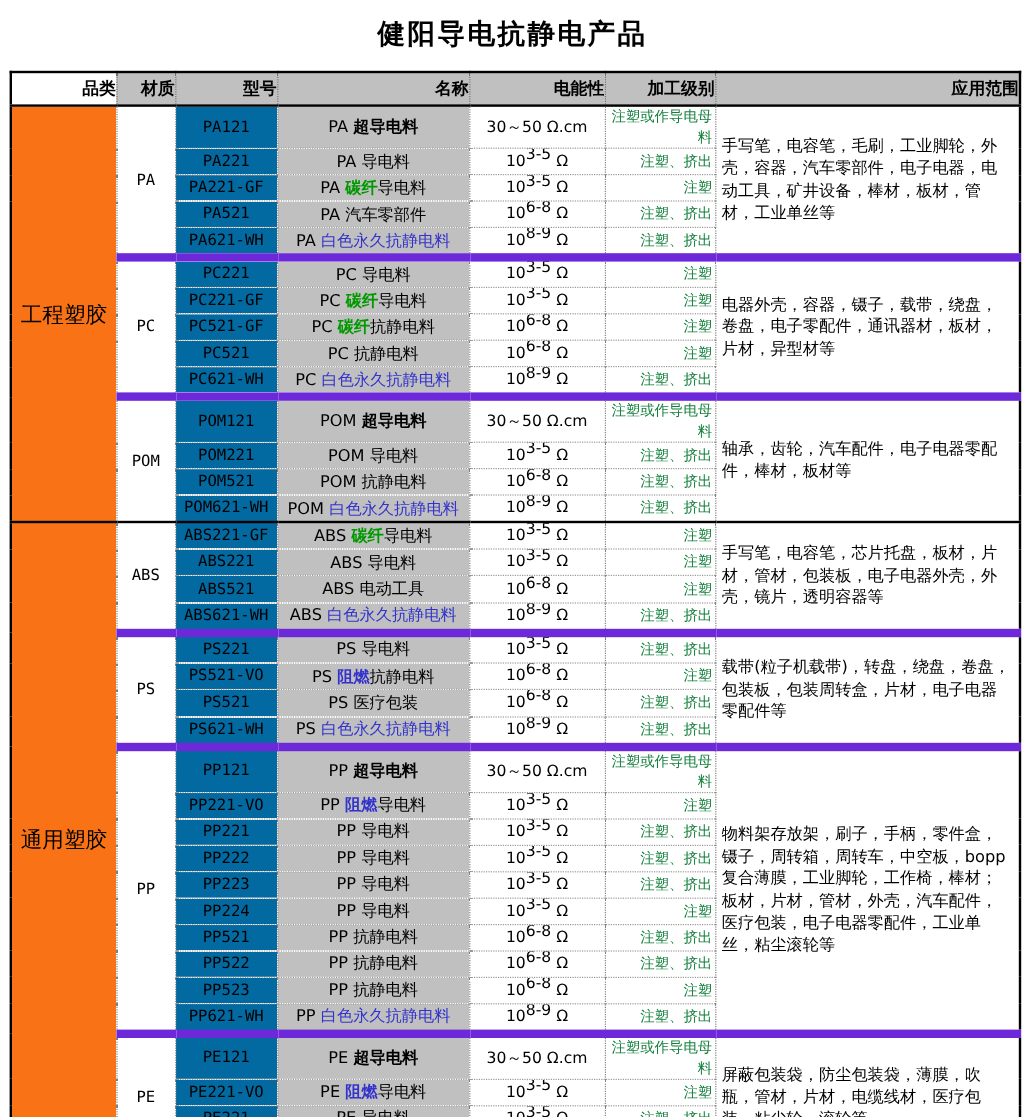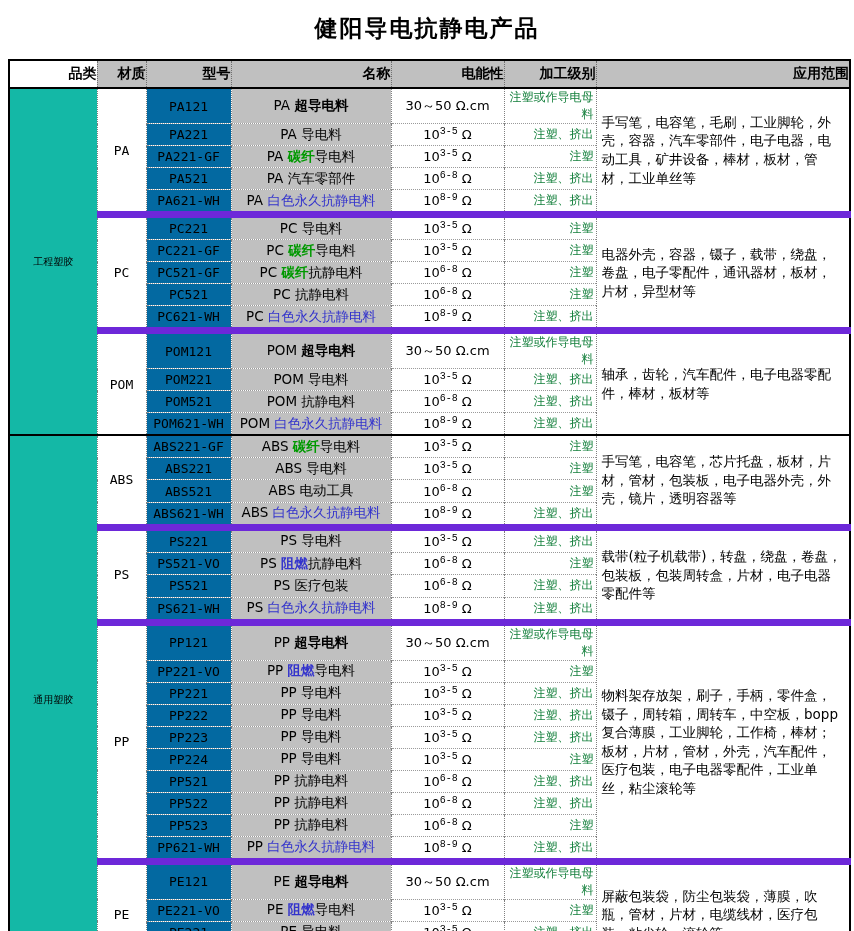--- a/index.html
+++ b/index.html
@@ -20,26 +20,26 @@
     background:#c0c0c0; font-size:14px; font-weight:bold;
     height:26px; padding:0; text-align:right;
     border-left:1px dotted #707070; border-bottom:1px solid #000;
   }
   th.first { background:#ffffff; border-left:none; }
   td {
     border-left:1px dotted #808080; border-top:1px dotted #9a9a9a;
     font-size:13px; text-align:center; padding:0 2px; height:21px;
     overflow:hidden; vertical-align:middle;
   }
-  td.cat { border-left:none; font-size:10px; background:#14b8a6; }
+  td.cat { border-left:none; font-size:18px; background:#f97316; }
   td.mat { font-family:"DejaVu Sans Mono", monospace; font-size:13px; background:#fff; }
   td.model { font-family:"DejaVu Sans Mono", monospace; font-size:13px; background:#0369a1; }
   td.name { background:#c0c0c0; font-size:13.5px; }
   td.resist { font-size:13px; white-space:nowrap; }
-  td.resist sup { font-size:10px; line-height:0;font-family:Liberation Mono, monospace; }
+  td.resist sup { font-size:13px; line-height:0; }
   td.process { font-size:12px; color:#15803d;text-align:right; }
   td.app { text-align:left; font-size:13.5px; line-height:1.38; padding:16px 5px; vertical-align:middle; }
   td.sb { border-top:7px solid #6d28d9; }
   td.gb { border-top:2px solid #000; }
 </style>
 </head>
 <body>
 
 <div class="title">健阳导电抗静电产品</div>
 

